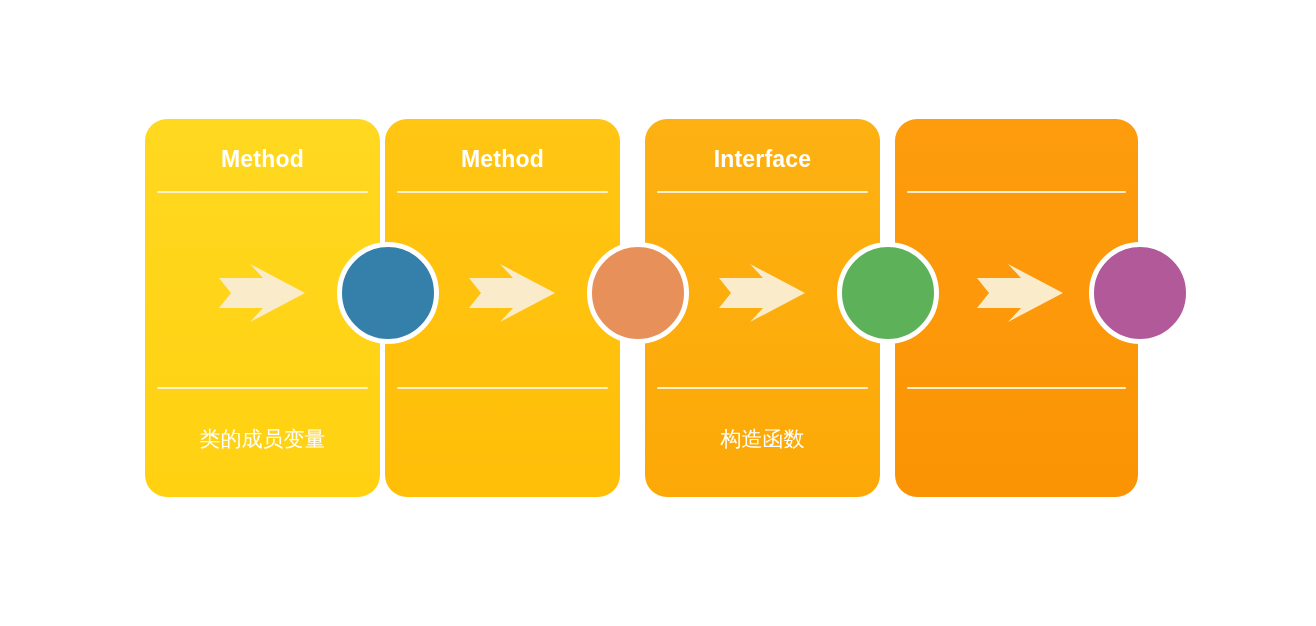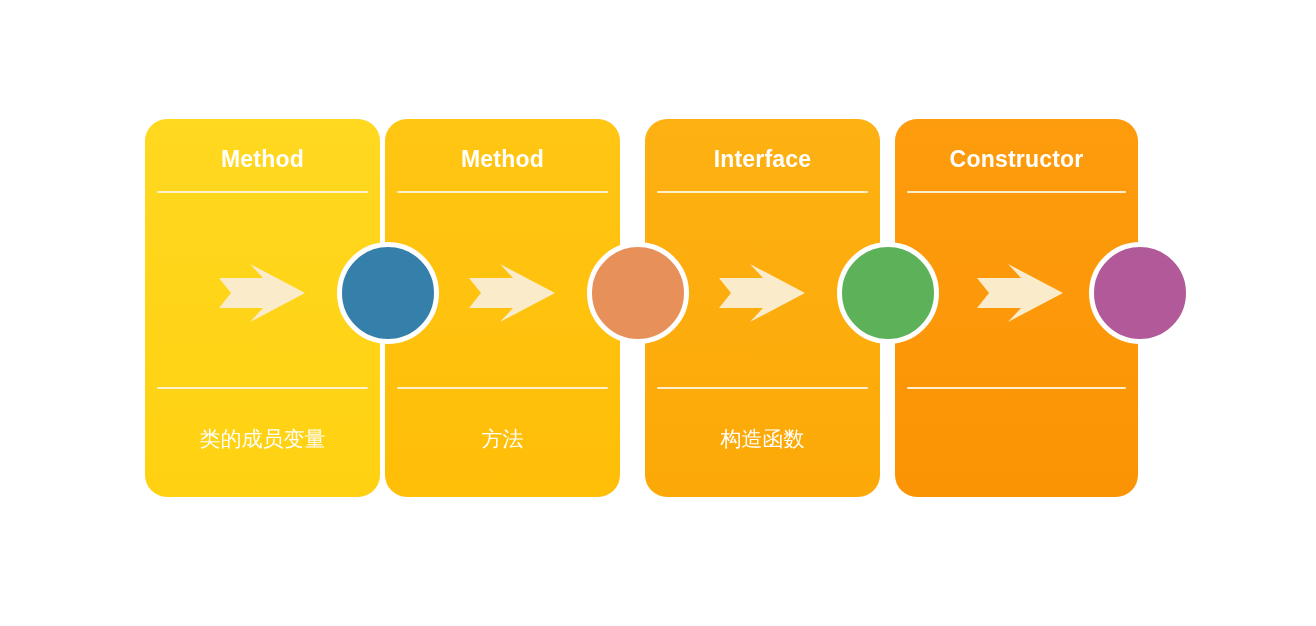--- a/index.html
+++ b/index.html
@@ -97,32 +97,30 @@
     <div class="card-title">Method</div>
     <div class="rule rule-top"></div>
     <div class="rule rule-bottom"></div>
     <div class="card-caption">类的成员变量</div>
   </div>
 
   <div class="card" style="left:385px; width:235px; background:linear-gradient(180deg,#ffc613 0%,#ffbe08 100%);">
     <div class="card-title">Method</div>
     <div class="rule rule-top"></div>
     <div class="rule rule-bottom"></div>
-    <div class="card-caption">方法</div>
   </div>
 
   <div class="card" style="left:645px; width:235px; background:linear-gradient(180deg,#fdb112 0%,#fca907 100%);">
     <div class="card-title">Interface</div>
     <div class="rule rule-top"></div>
     <div class="rule rule-bottom"></div>
     <div class="card-caption">构造函数</div>
   </div>
 
   <div class="card" style="left:895px; width:243px; background:linear-gradient(180deg,#fd9c0d 0%,#fb9405 100%);">
-    <div class="card-title">Constructor</div>
     <div class="rule rule-top"></div>
     <div class="rule rule-bottom"></div>
   </div>
 
   <div class="arrow" style="left:217px;">
     <svg viewBox="0 0 92 62" width="92" height="62" aria-hidden="true">
       <path d="M2 16 L46 16 L33 2 L88 31 L33 60 L46 46 L2 46 L14 31 Z" fill="#faeccb"></path>
     </svg>
   </div>
 

